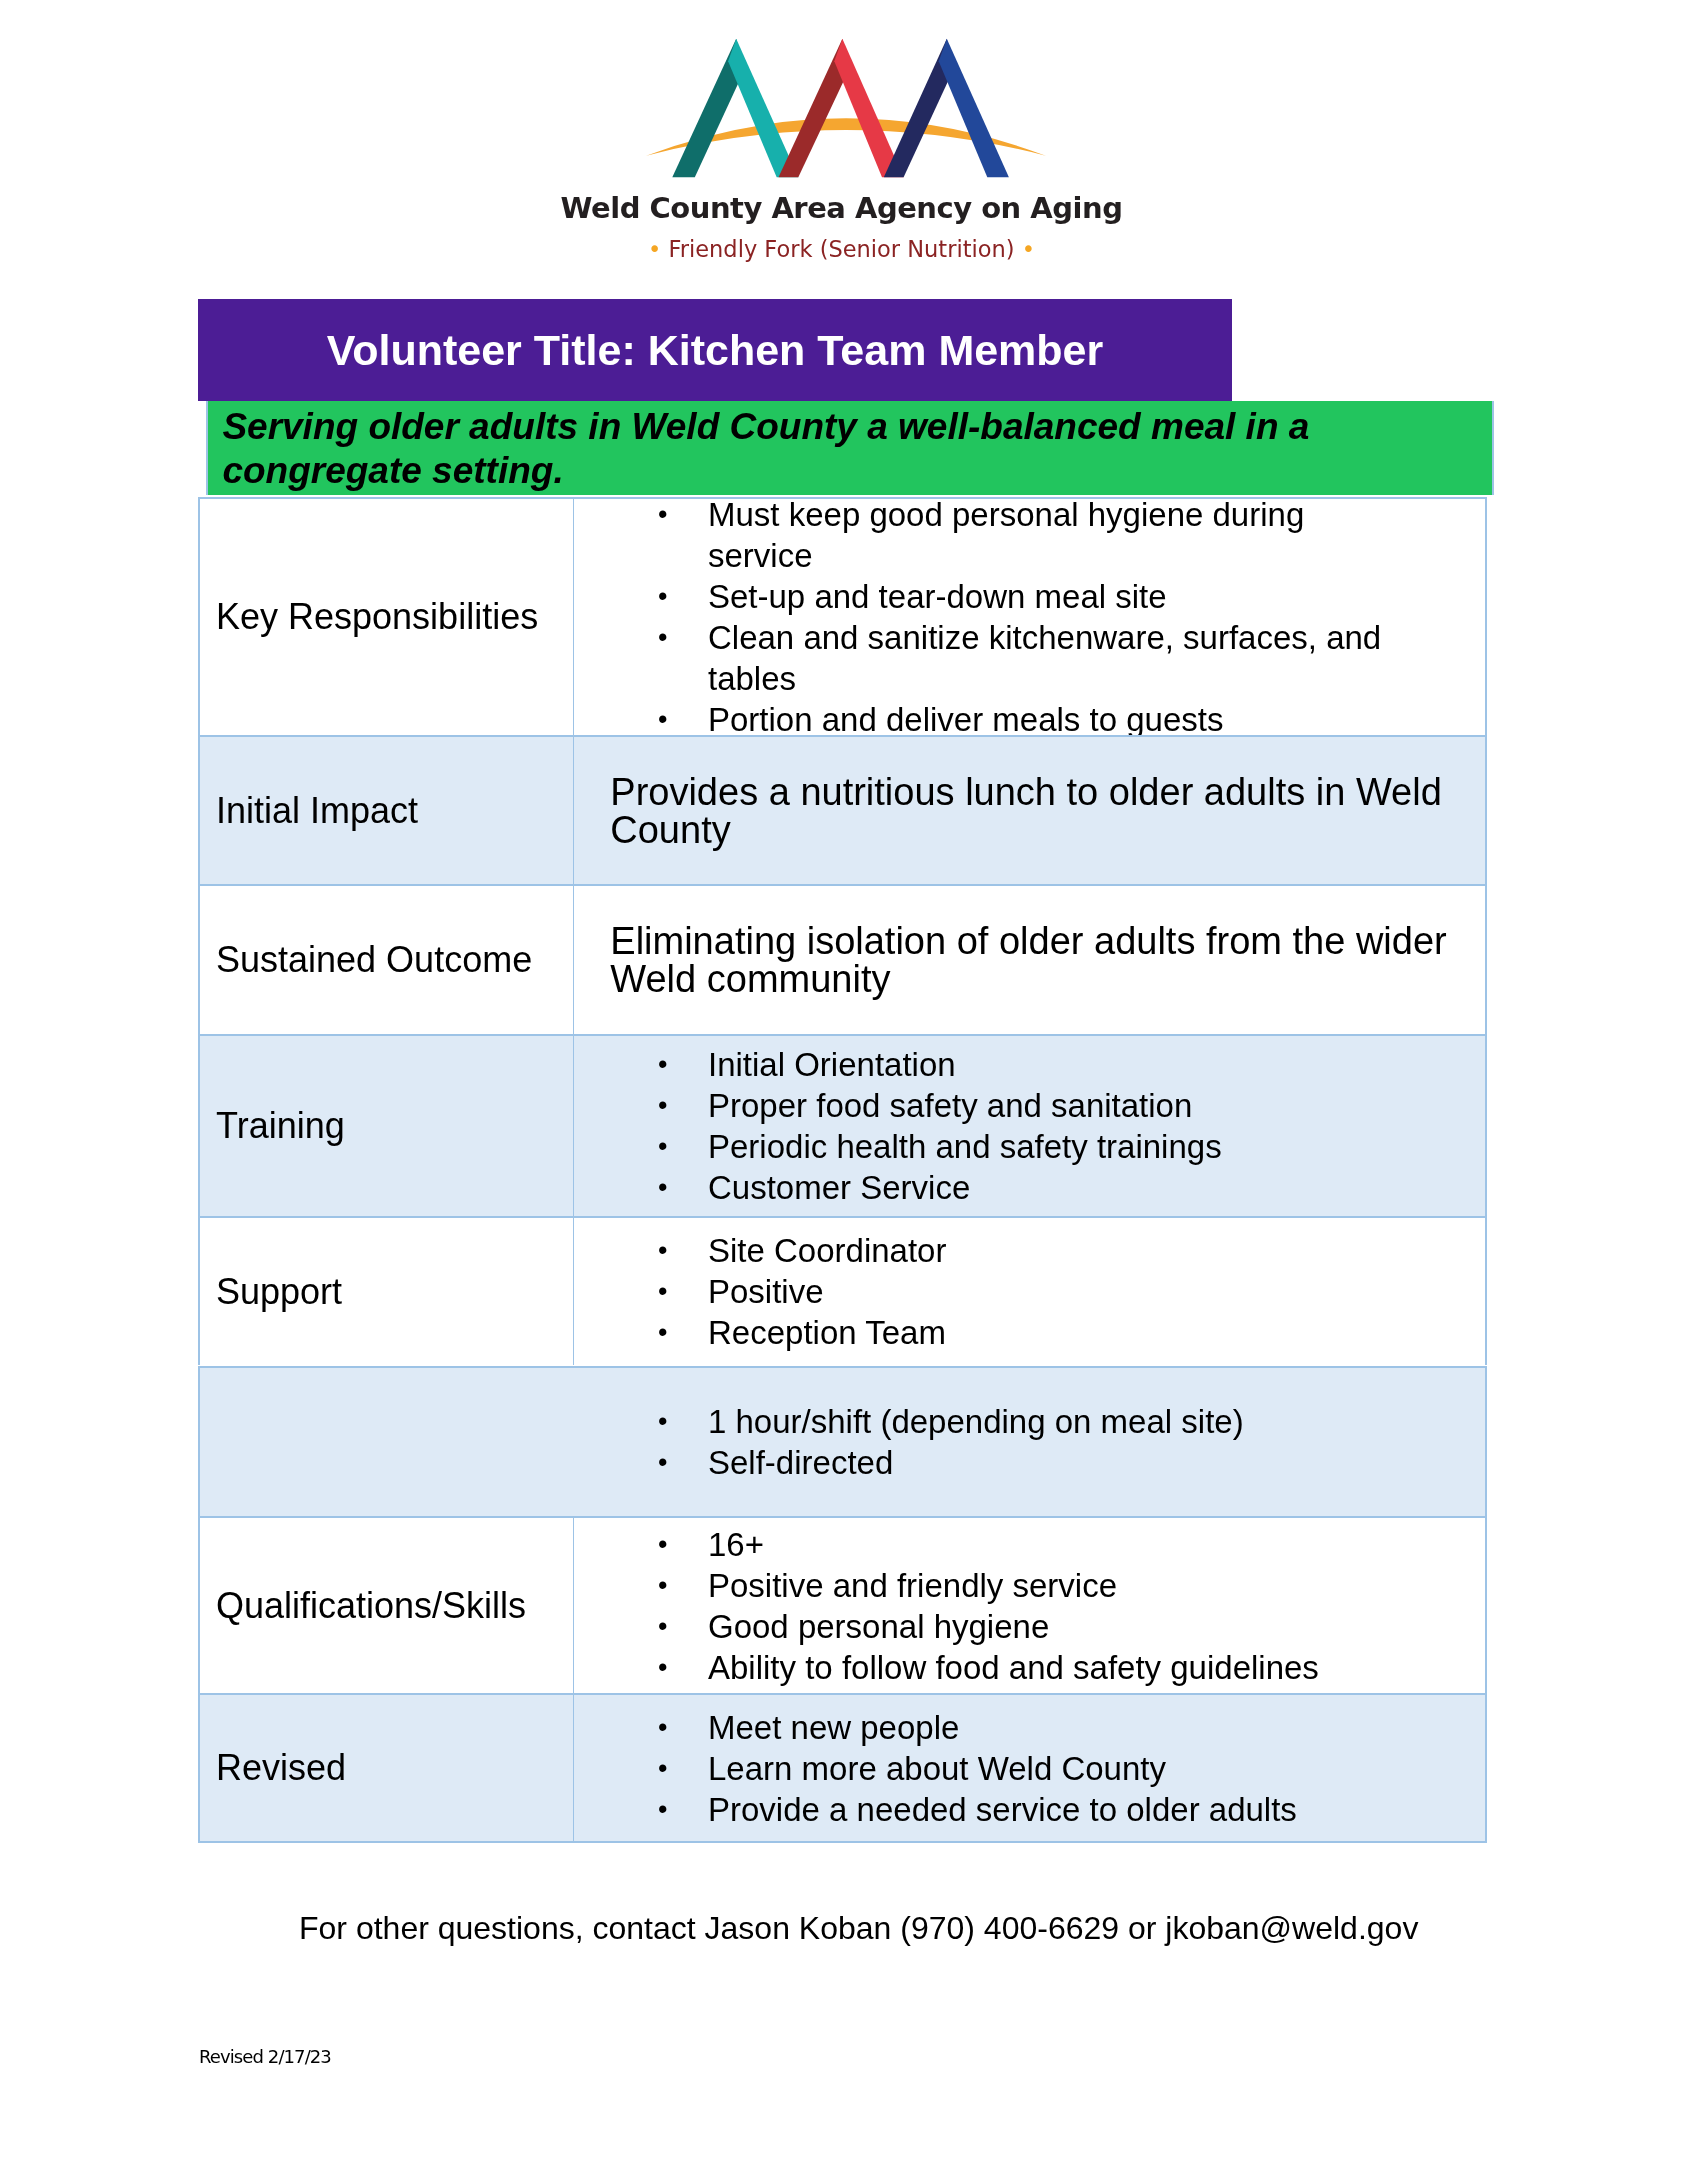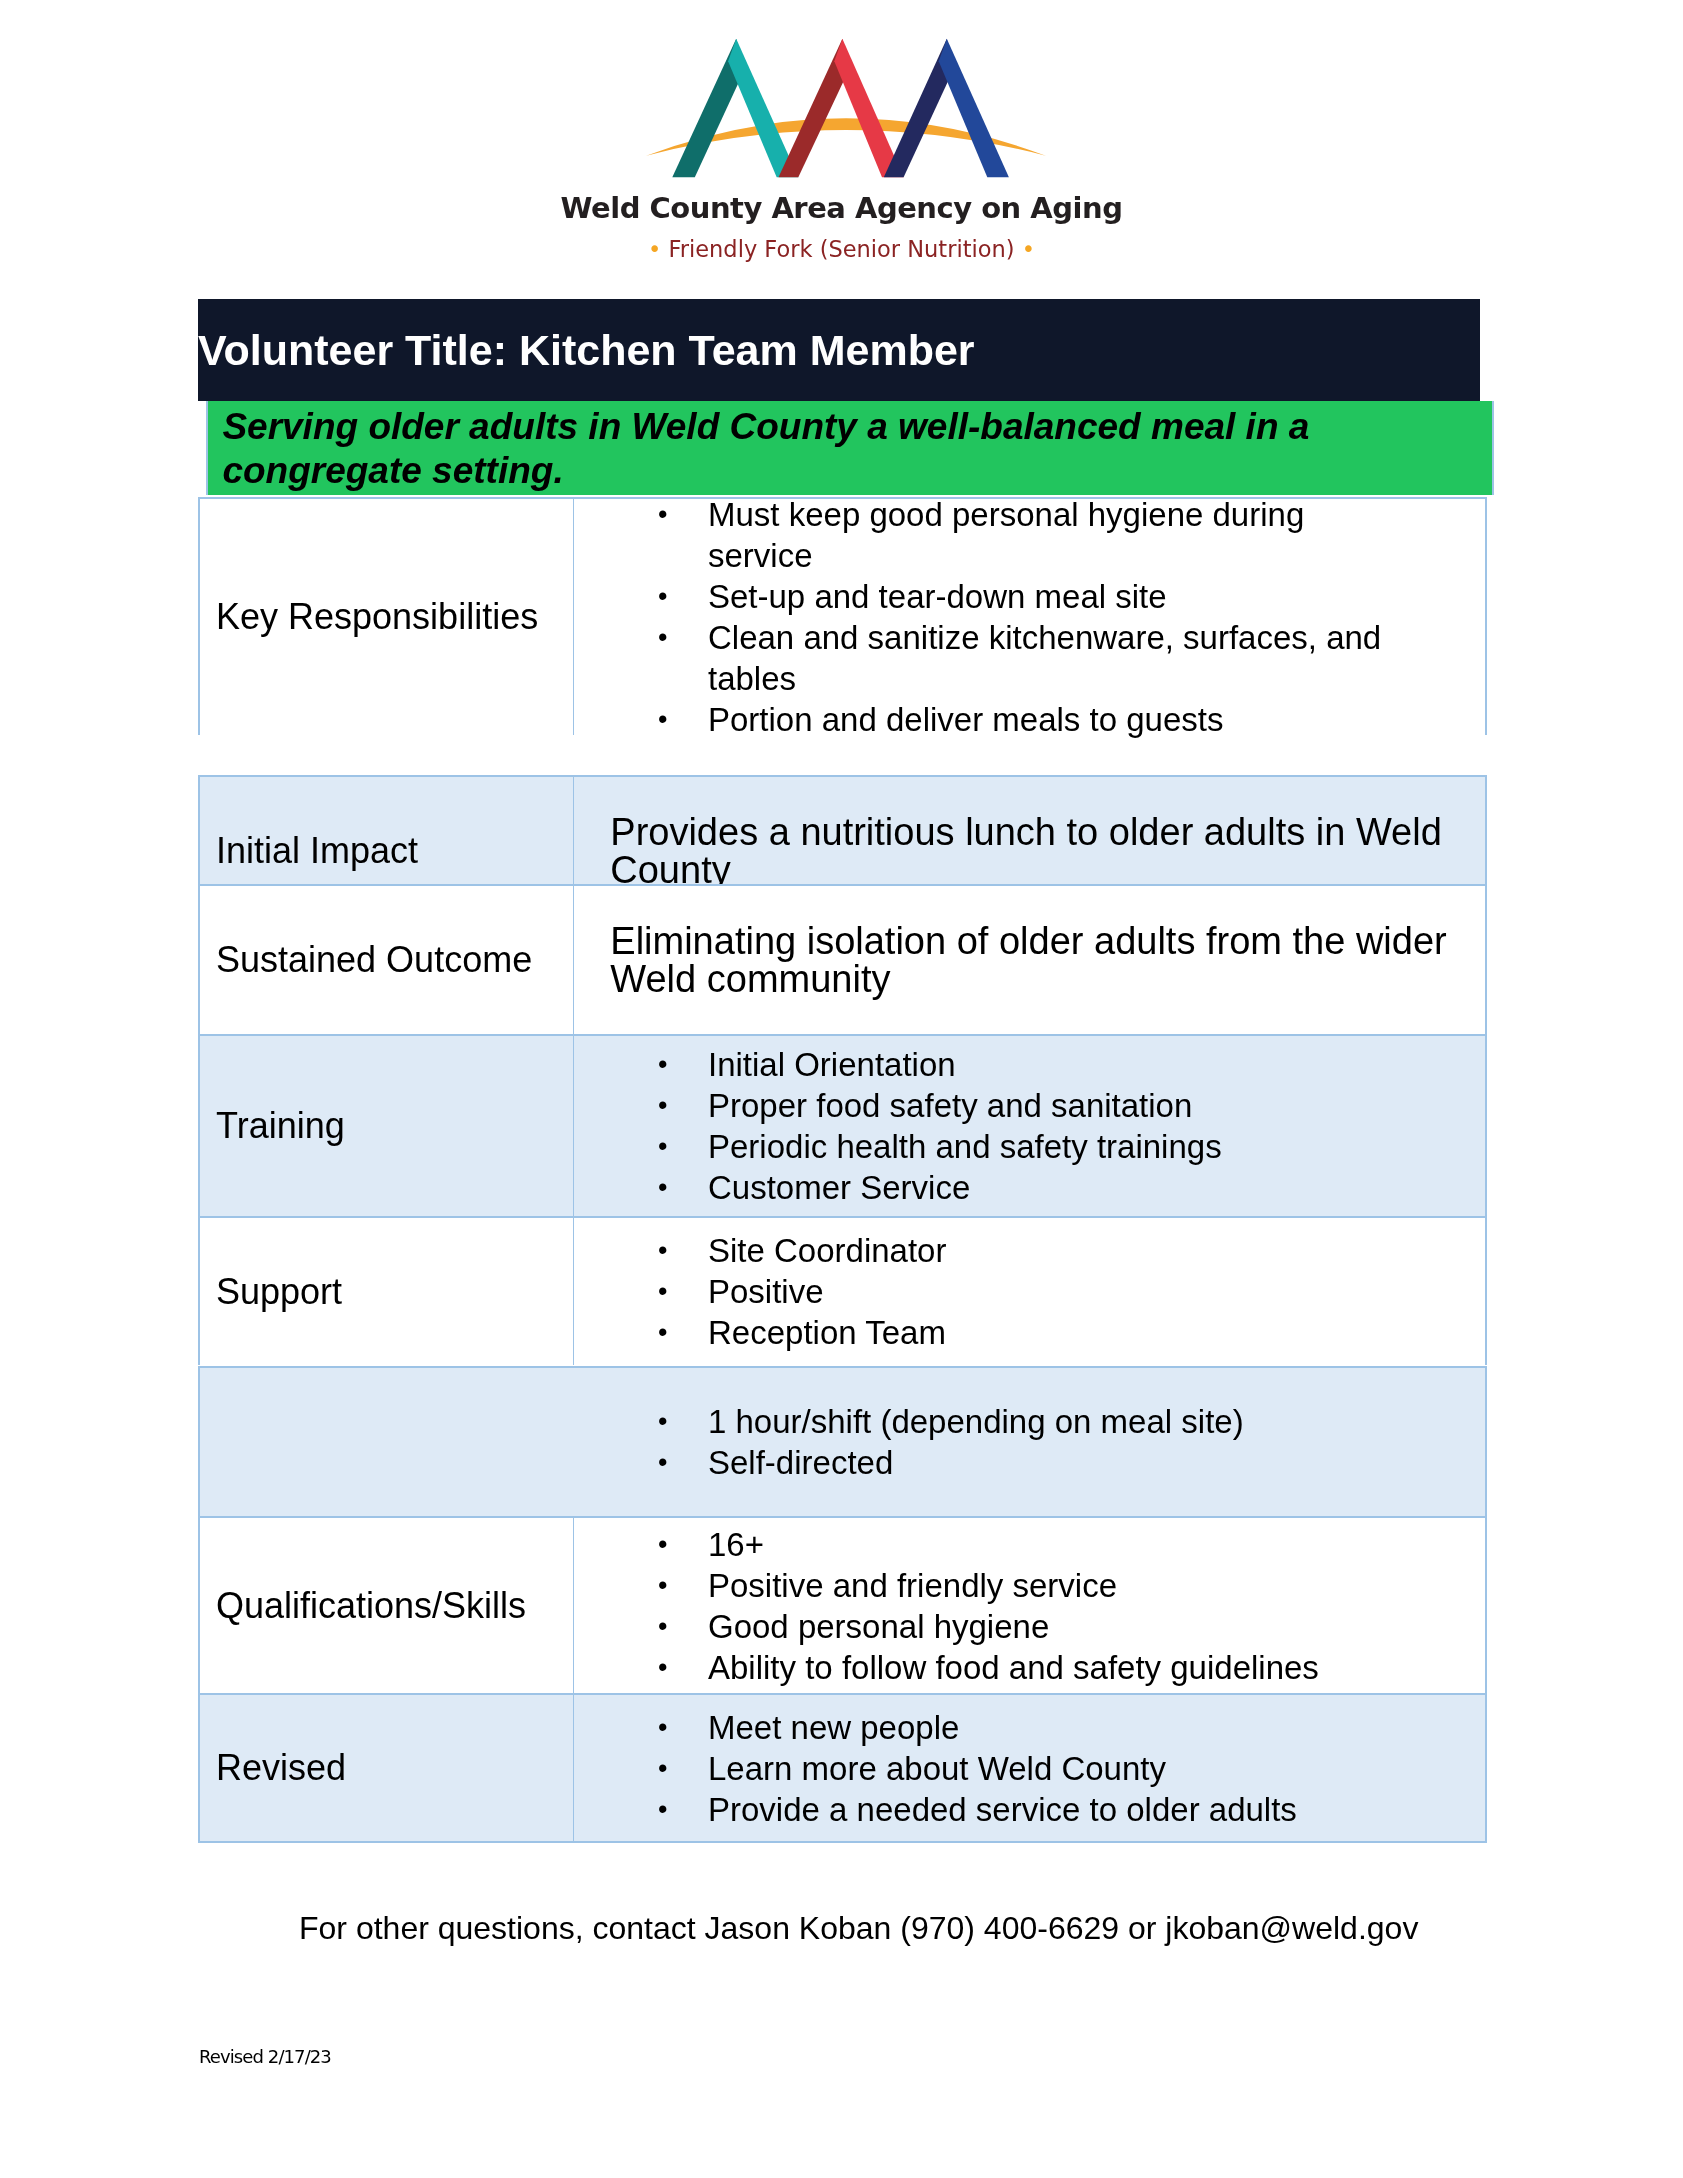--- a/index.html
+++ b/index.html
@@ -10,22 +10,22 @@
   #logo-mark { position:absolute; left:630px; top:27px; width:432px; height:162px; }
   #logo-org { position:absolute; left:504px; width:675px; top:191px; text-align:center;
               font-family:"DejaVu Sans", sans-serif; font-weight:bold; font-size:29px;
               color:#231f20; letter-spacing:-0.5px; }
   #logo-sub { position:absolute; left:504px; width:675px; top:236px; text-align:center;
               font-family:"DejaVu Sans", sans-serif; font-size:22.5px; color:#8b2323; }
   #logo-sub .dot { color:#f5a623; }
 
   
   #sheet { position:absolute; left:198px; top:299px; width:1289px; height:1545px; }
-  .header-row { position:absolute; left:0; top:0; width:1282px; height:102px; background:#0f172a;
-                display:flex; align-items:center; justify-content:flex-start; }
+  .header-row { position:absolute; left:0; top:0; width:1034px; height:102px; background:#4c1d95;
+                display:flex; align-items:center; justify-content:center; }
   .header-title { color:#fff; font-weight:bold; font-size:43px; }
   .sub-row { position:absolute; left:8px; top:102px; width:1284px; height:94px; background:#22c55e;
              border-left:2.7px solid #9dc3e6; border-right:2.7px solid #9dc3e6; }
   .sub-text { position:absolute; left:14.4px; top:3.6px; width:1242px; font-weight:bold; font-style:italic;
               font-size:37px; line-height:44px; }
   .row { position:absolute; left:0; width:1289px; box-sizing:border-box;
          border-left:2.7px solid #9dc3e6; border-right:2.7px solid #9dc3e6; border-top:2.7px solid #9dc3e6; }
   .row.last { border-bottom:2.7px solid #9dc3e6; }
   .row.alt { background:#deeaf6; }
   .row.plain { background:#ffffff; }
@@ -78,21 +78,21 @@
         <div class="label-cell">Key Responsibilities</div>
         <div class="content-cell">
           <ul class="bullets">
             <li><span class="bullet">•</span><span>Must keep good personal hygiene during service</span></li>
             <li><span class="bullet">•</span><span>Set-up and tear-down meal site</span></li>
             <li><span class="bullet">•</span><span>Clean and sanitize kitchenware, surfaces, and tables</span></li>
             <li><span class="bullet">•</span><span>Portion and deliver meals to guests</span></li>
           </ul>
         </div>
       </div>
-      <div class="row alt" style="top: 436px; height: 149px; margin-top: 40px;">
+      <div class="row alt" style="top: 436px; height: 149px;">
         <div class="label-cell">Initial Impact</div>
         <div class="content-cell">
           <div class="desc">Provides a nutritious lunch to older adults in Weld County</div>
         </div>
       </div>
       <div class="row plain" style="top: 585px; height: 150px;">
         <div class="label-cell">Sustained Outcome</div>
         <div class="content-cell">
           <div class="desc">Eliminating isolation of older adults from the wider Weld community</div>
         </div>

